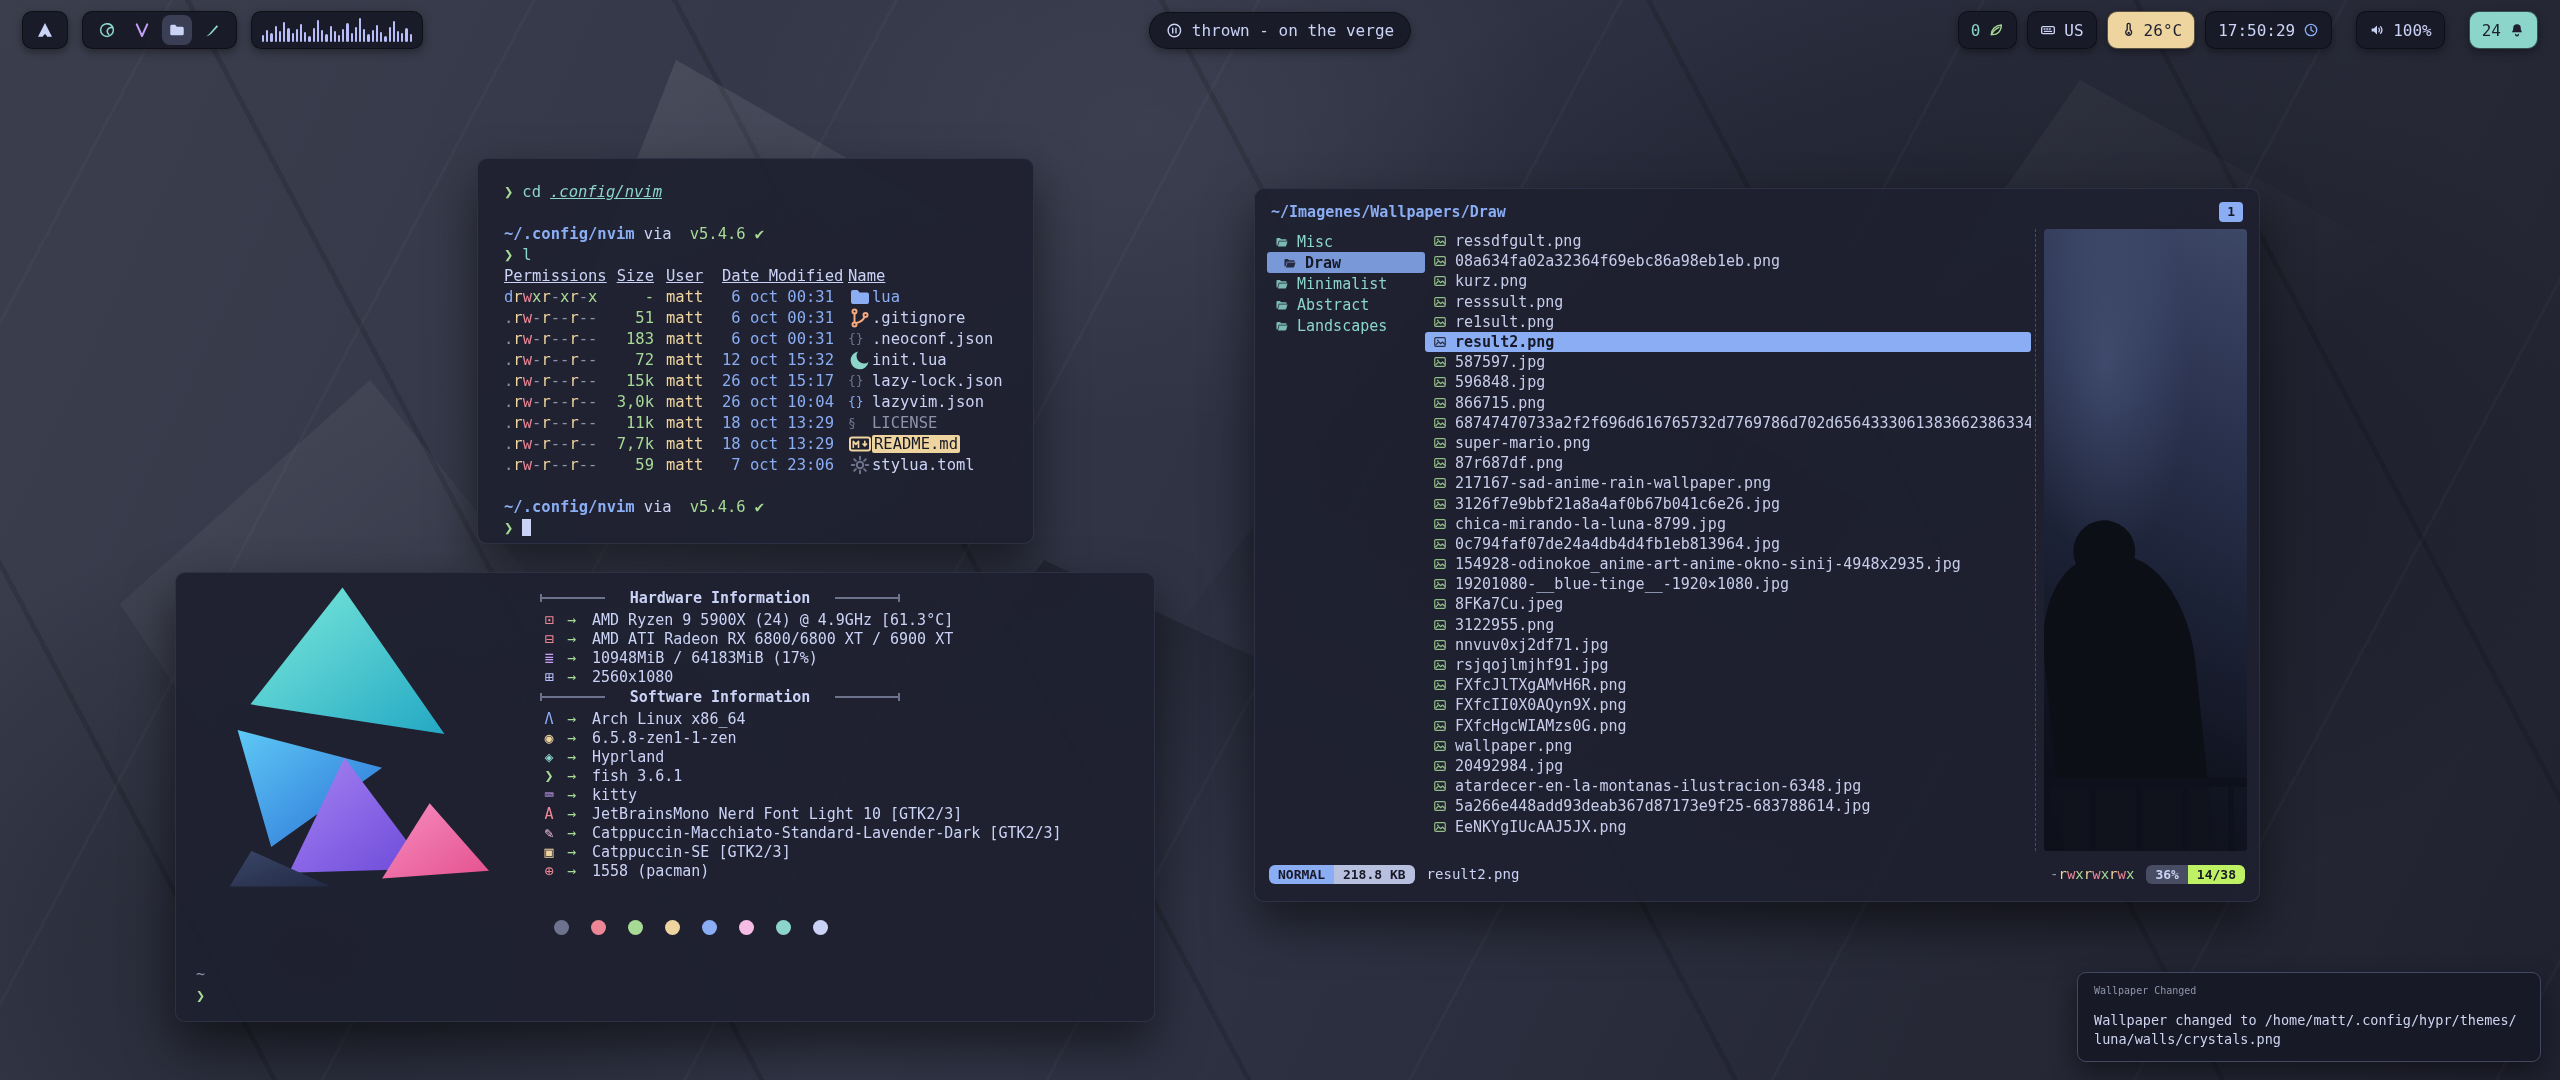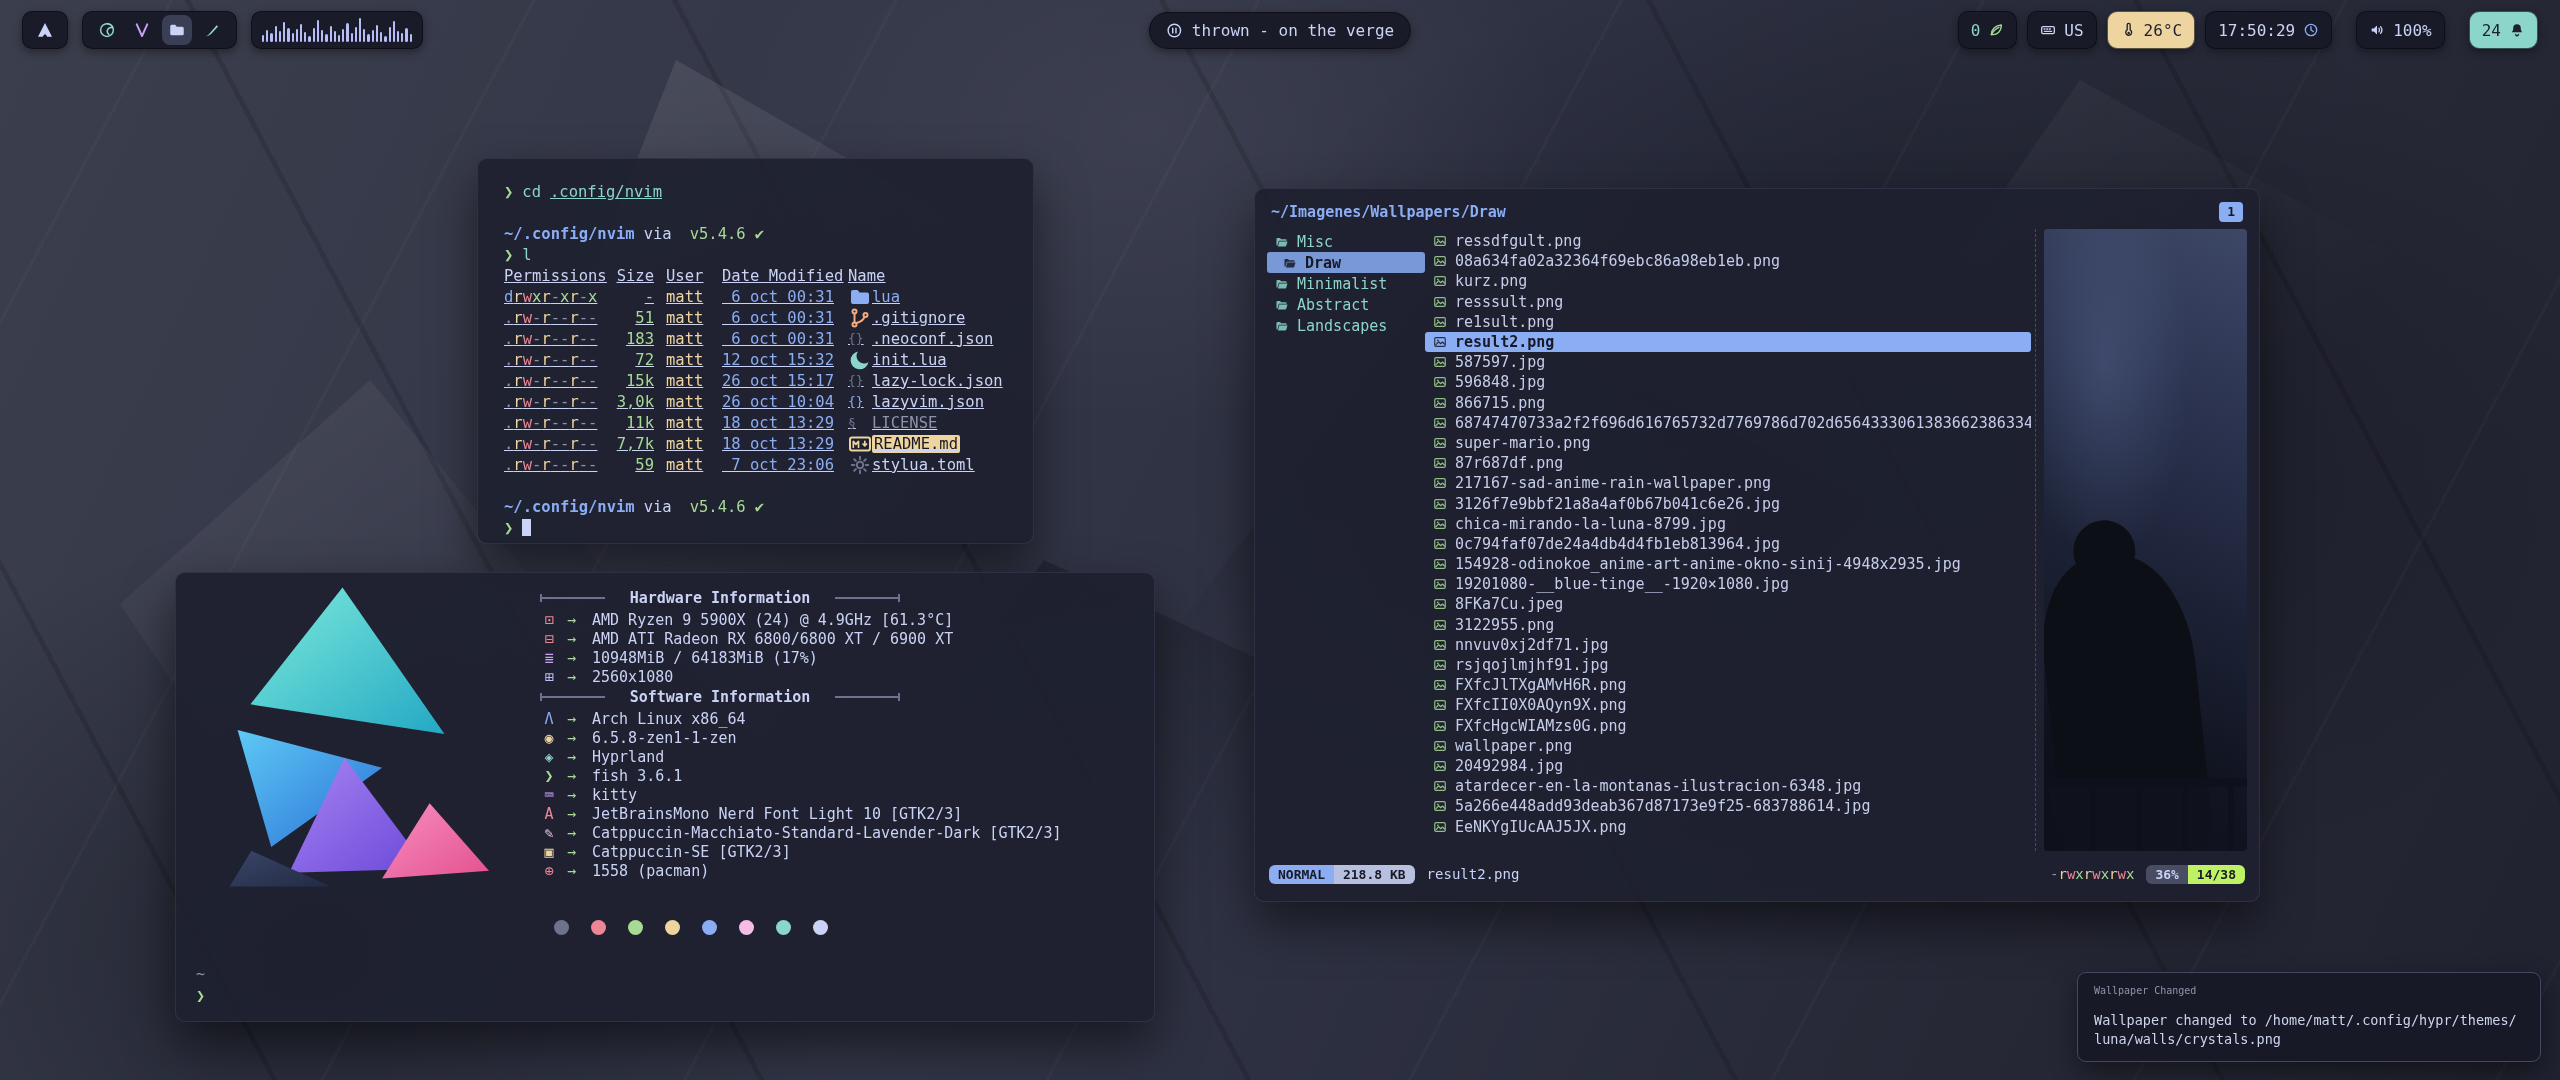--- a/index.html
+++ b/index.html
@@ -56,22 +56,22 @@
   .icon svg, .micon svg, .ficon svg, .ws svg { width:1em; height:1em; display:block; }
 
   
   .window { position:absolute; background:rgba(30,32,47,0.93); border:1px solid rgba(183,189,248,0.10);
             border-radius:10px; box-shadow:0 22px 48px rgba(0,0,0,0.5); overflow:hidden; }
 
   
   .term-nvim { left:477px; top:158px; width:557px; height:386px; padding:22px 26px; font-size:15.5px; }
   .tl { height:21px; display:flex; align-items:center; gap:9px; white-space:nowrap; }
   .u { text-decoration:underline; }
-  .arg-path { text-decoration:underline; }
-  .lst-row { display:flex; height:21px; align-items:center;text-decoration:underline; }
+  .arg-path { text-decoration:underline;font-style:italic; }
+  .lst-row { display:flex; height:21px; align-items:center; }
   .col-perms{width:104px;}
   .col-size{width:46px;text-align:right;}
   .col-user{width:44px;margin-left:12px;}
   .col-date{width:122px;margin-left:12px;white-space:pre;}
   .col-icon{width:24px;margin-left:4px;display:flex;font-size:14px;}
   .ticon{font-size:13px;}
   .hl { background:#eed49f; color:#181926; border-radius:2px; padding:0 2px; }
   .cursor { display:inline-block; width:9px; height:17px; background:#cad3f5; vertical-align:middle; }
   .picon{ display:flex; font-size:15px; }
 

